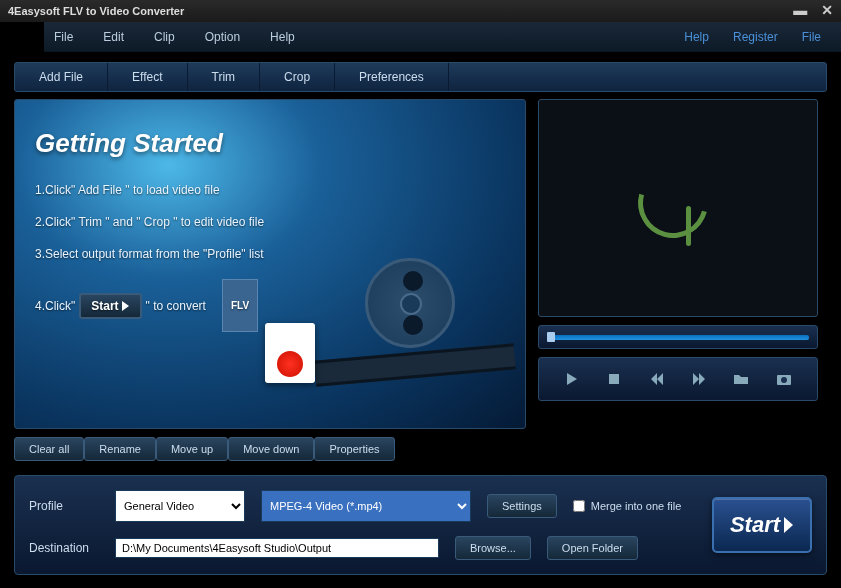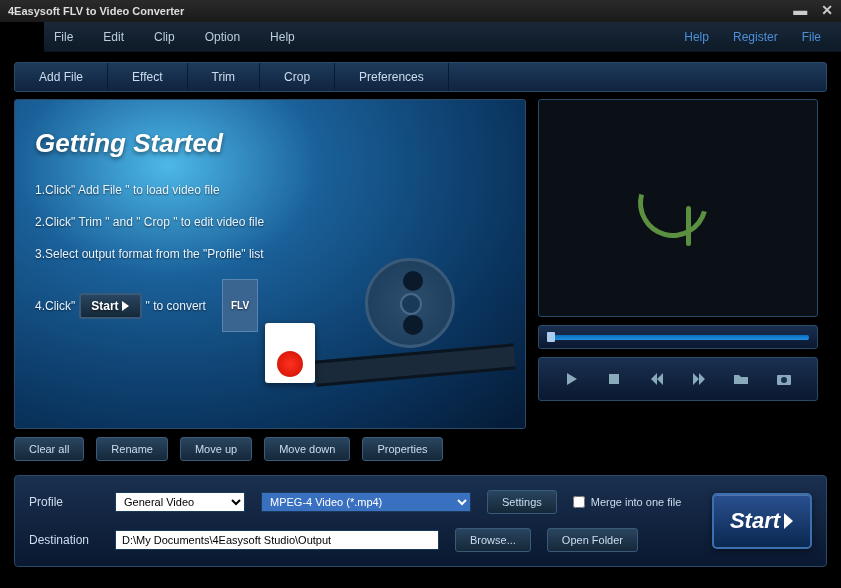--- a/index.html
+++ b/index.html
@@ -24,39 +24,39 @@
 .gs-flv-badge { display: inline-block; padding: 20px 8px; background: #3a6590; border: 1px solid #5a85b0; color: #fff; font-weight: bold; font-size: 10px; }
 .film-reel { position: absolute; right: 30px; bottom: 30px; width: 180px; height: 140px; }
 .reel-circle { position: absolute; width: 90px; height: 90px; border-radius: 50%; background: radial-gradient(circle, #2a4a6a 20%, #1a3a5a 100%); border: 3px solid #3a5a7a; top: 0; right: 40px; }
 .reel-circle::before, .reel-circle::after { content: ''; position: absolute; width: 20px; height: 20px; border-radius: 50%; background: #0a1a2a; }
 .reel-circle::before { top: 10px; left: 35px; }
 .reel-circle::after { bottom: 10px; left: 35px; }
 .reel-center { position: absolute; width: 22px; height: 22px; border-radius: 50%; background: #1a3a5a; border: 2px solid #4a6a8a; top: 32px; left: 32px; }
 .film-strip { position: absolute; width: 200px; height: 26px; background: #1a2a3a; bottom: 20px; right: -20px; transform: rotate(-5deg); border-top: 3px solid #0a1520; border-bottom: 3px solid #0a1520; }
 .flv-icon { position: absolute; width: 50px; height: 60px; background: #fff; bottom: 45px; left: 250px; border-radius: 3px; box-shadow: 0 2px 6px rgba(0,0,0,0.5); }
 .flv-icon::after { content: ''; position: absolute; width: 26px; height: 26px; background: radial-gradient(circle, #ff3020, #cc1000); border-radius: 50%; bottom: 6px; left: 12px; }
-.row-buttons { display: flex; gap: 12px; margin-top: 8px; }
+.row-buttons { display: flex; margin-top: 8px; }
 .btn { padding: 5px 14px; background: linear-gradient(to bottom, #2a4560, #142838); border: 1px solid #3a5a7a; border-radius: 3px; color: #cde; cursor: pointer; font-size: 11px; }
 .preview-pane { width: 280px; display: flex; flex-direction: column; }
 .preview-video { height: 218px; background: #0a1015; border: 1px solid #2a4a6a; border-radius: 3px; display: flex; align-items: center; justify-content: center; }
 .logo { width: 80px; height: 80px; position: relative; }
 .logo-shape { width: 70px; height: 70px; border: 5px solid #5a9040; border-radius: 50%; border-top-color: transparent; border-right-color: transparent; transform: rotate(-30deg); position: absolute; }
 .logo-tail { position: absolute; width: 5px; height: 40px; background: #5a9040; left: 48px; top: 38px; border-radius: 3px; }
 .preview-seek { height: 24px; background: linear-gradient(to bottom, #1a3050, #0a1830); border: 1px solid #2a4a6a; margin-top: 8px; border-radius: 3px; position: relative; padding: 9px 8px; }
 .seek-track { height: 5px; background: linear-gradient(to bottom, #0a70c0, #2090e0); border-radius: 2px; position: relative; }
 .seek-thumb { position: absolute; width: 8px; height: 10px; background: #aaccee; top: -3px; left: 0; border-radius: 1px; }
 .preview-controls { height: 44px; background: linear-gradient(to bottom, #1a3050, #0a1830); border: 1px solid #2a4a6a; margin-top: 8px; border-radius: 3px; display: flex; align-items: center; justify-content: space-around; padding: 0 12px; }
 .pc-btn { width: 24px; height: 24px; display: flex; align-items: center; justify-content: center; cursor: pointer; color: #8ab; }
 .pc-btn svg { width: 16px; height: 16px; fill: #8ab; }
 .bottom-panel { margin: 8px 14px; background: linear-gradient(to bottom, #1a3050, #0a1830); border: 1px solid #2a4a6a; border-radius: 4px; padding: 14px 14px; display: flex; gap: 14px; align-items: center; }
 .bottom-left { flex: 1; }
 .form-row { display: flex; align-items: center; gap: 16px; margin-bottom: 14px; }
 .form-row:last-child { margin-bottom: 0; }
 .form-label { width: 70px; color: #cde; font-size: 12px; }
-.dropdown { height: 20px; background: #fff; border: 1px solid #1a3a5a; color: #000; font-size: 11px; padding: 1px 4px; }
+.dropdown { height: 32px; background: #fff; border: 1px solid #1a3a5a; color: #000; font-size: 11px; padding: 1px 4px; }
 .dropdown.blue { background: #3a70c0; color: #fff; }
 .text-input { height: 20px; background: #fff; border: 1px solid #1a3a5a; color: #000; font-size: 11px; padding: 1px 6px; }
 .checkbox-wrap { display: flex; align-items: center; gap: 6px; color: #cde; font-size: 11px; }
 .checkbox-wrap input { width: 12px; height: 12px; }
 .big-start { width: 100px; height: 56px; background: linear-gradient(to bottom, #2a5090, #0a2850); border: 2px solid #3a70b0; border-radius: 5px; display: flex; align-items: center; justify-content: center; cursor: pointer; font-size: 22px; font-weight: bold; font-style: italic; color: #fff; gap: 4px; box-shadow: inset 0 1px 0 rgba(255,255,255,0.2), 0 2px 6px rgba(0,0,0,0.5); }
 </style>
 </head>
 <body>
 
 <div class="titlebar">

